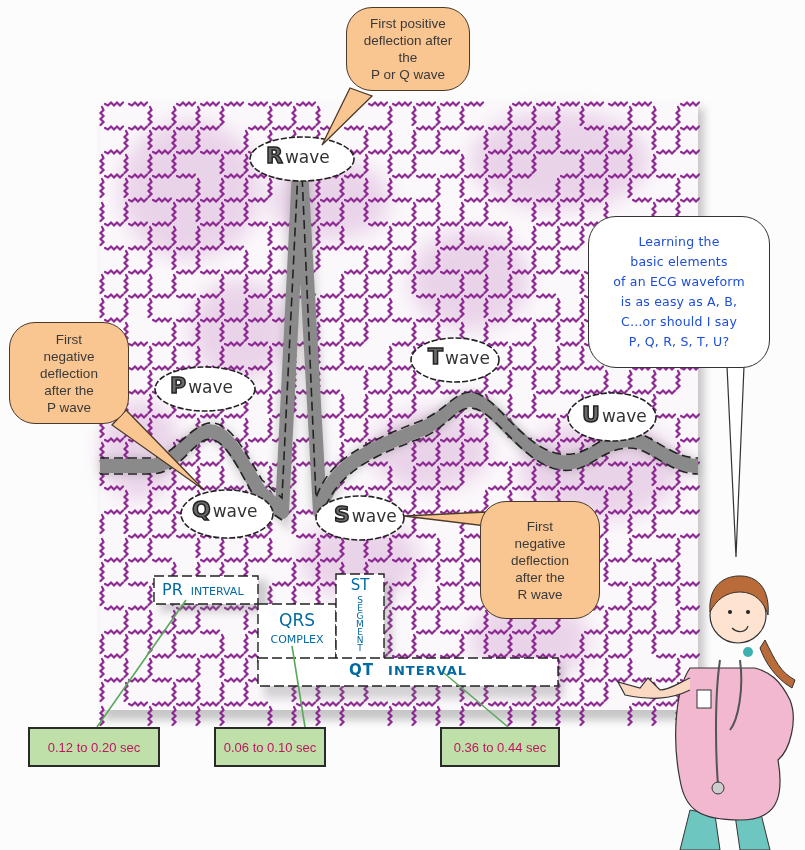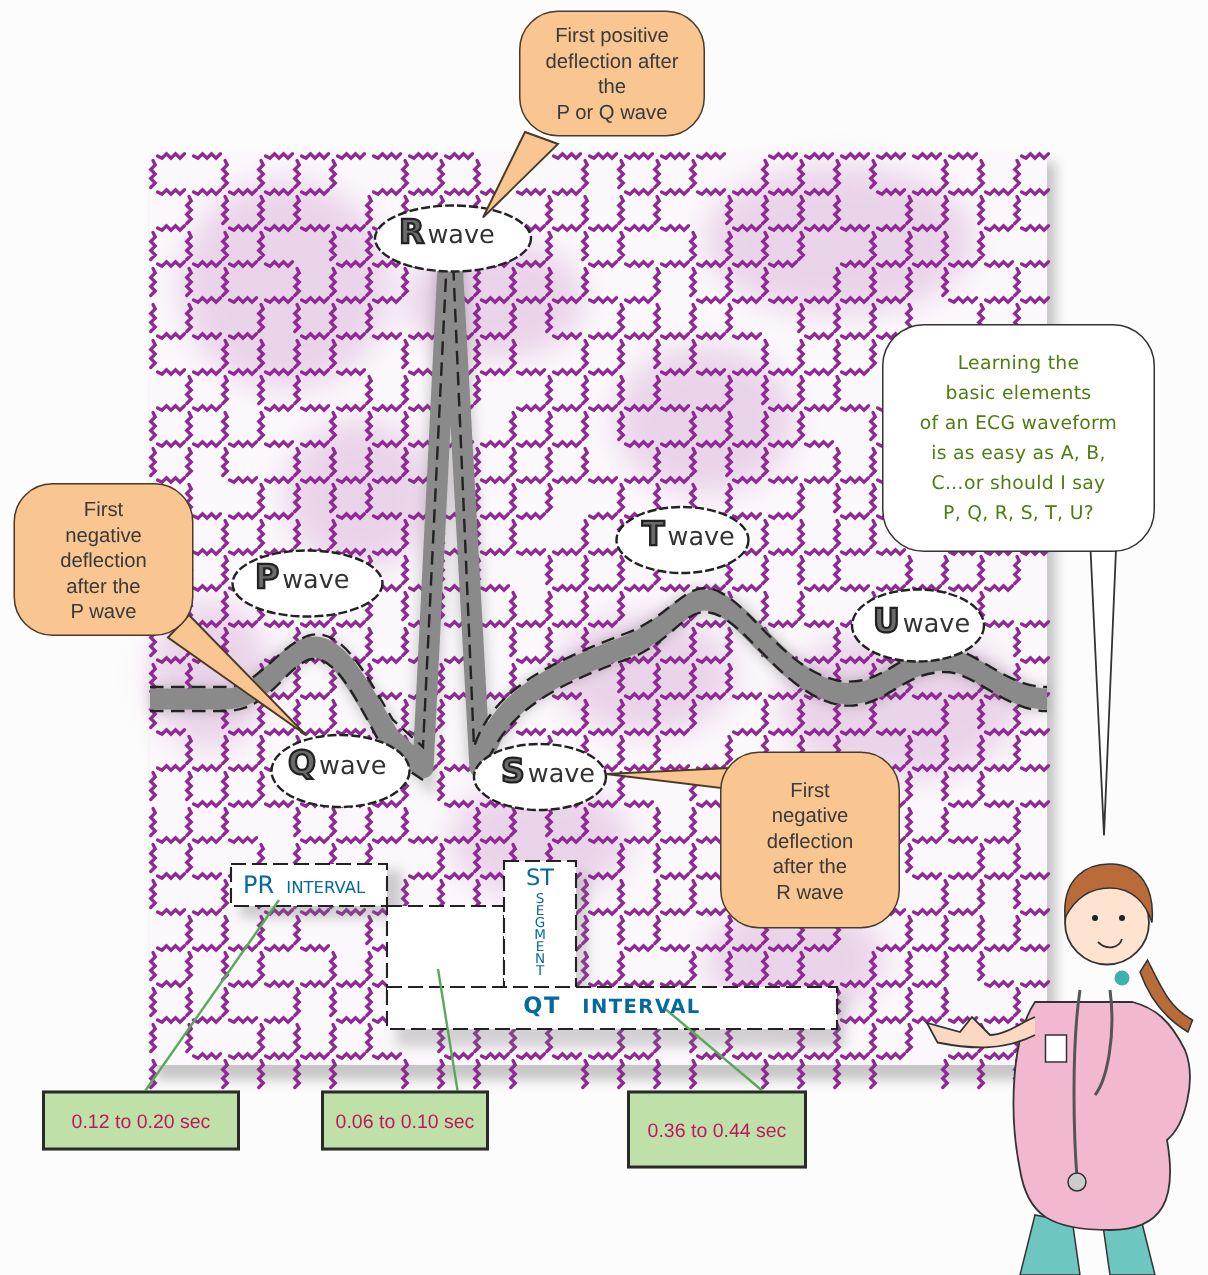--- a/index.html
+++ b/index.html
@@ -17,21 +17,21 @@
     position: absolute; box-sizing: border-box;
     background: #bfe0a9; border: 2px solid #2a2a2a;
     color: #be185d; font-size: 13px; text-align: center;
     display: flex; align-items: center; justify-content: center;
     z-index: 5;
   }
   .speech {
     position: absolute; box-sizing: border-box; background: #ffffff;
     border: 1.3px solid #333; border-radius: 28px;
     font-family: "DejaVu Sans", sans-serif; font-size: 12.5px; line-height: 20px;
-    color: #4d7c0f; text-align: center; display: flex; align-items: center; justify-content: center;
+    color: #1d4ed8; text-align: center; display: flex; align-items: center; justify-content: center;
     z-index: 5;
   }
   .speech span { white-space: pre-line; letter-spacing: 0.2px; }
   .cloud-label {
     position: absolute; z-index: 6; font-family: "DejaVu Sans", sans-serif;
     display: flex; align-items: baseline; gap: 2px; color: #333;
   }
   .cloud-label .big {
     font-family: "DejaVu Sans", sans-serif; font-weight: bold; font-size: 22px;
     color: #6a6a6a; -webkit-text-stroke: 1.5px #222;
@@ -1224,20 +1224,24 @@
   </div>
   <div class="cloud-label" style="left:334px; top:502px;">
     <span class="big">S</span>
     <span class="small">wave</span>
   </div>
 
   <div class="boxlabel" style="left:162px; top:580px; font-size:16px;">
     <span>PR</span>
     <span style="font-size:11px; margin-left:3px;">INTERVAL</span>
   </div>
+  <div class="boxlabel" style="left:258px; top:610px; width:78px; text-align:center;">
+    <div style="font-size:17px;">QRS</div>
+    <div style="font-size:11px; margin-top:3px;">COMPLEX</div>
+  </div>
   <div class="boxlabel" style="left:336px; top:576px; width:48px; text-align:center;">
     <div style="font-size:15px;">ST</div>
     <div style="font-size:9px; width:10px; margin:2px auto 0; word-break:break-all; line-height:8px;">SEGMENT</div>
   </div>
   <div class="boxlabel" style="left:258px; top:661px; width:300px; text-align:center; font-size:15px; letter-spacing:1px;font-weight:bold;">
     <span>QT</span>
     <span style="margin-left:8px; font-size:13px;">INTERVAL</span>
   </div>
 
   <div class="callout" style="left:346px; top:7px; width:124px; height:84px;">
@@ -1268,16 +1272,16 @@
 C…or should I say
 P, Q, R, S, T, U?</span>
   </div>
 
   <div class="timebox" style="left:28px; top:727px; width:132px; height:40px;">
     <span>0.12 to 0.20 sec</span>
   </div>
   <div class="timebox" style="left:214px; top:727px; width:112px; height:40px;">
     <span>0.06 to 0.10 sec</span>
   </div>
-  <div class="timebox" style="left:418px; top:727px; width:120px; height:52px;text-align:center;">
+  <div class="timebox" style="left:440px; top:727px; width:120px; height:40px;text-align:center;">
     <span>0.36 to 0.44 sec</span>
   </div>
 </div>
 
 </body></html>

